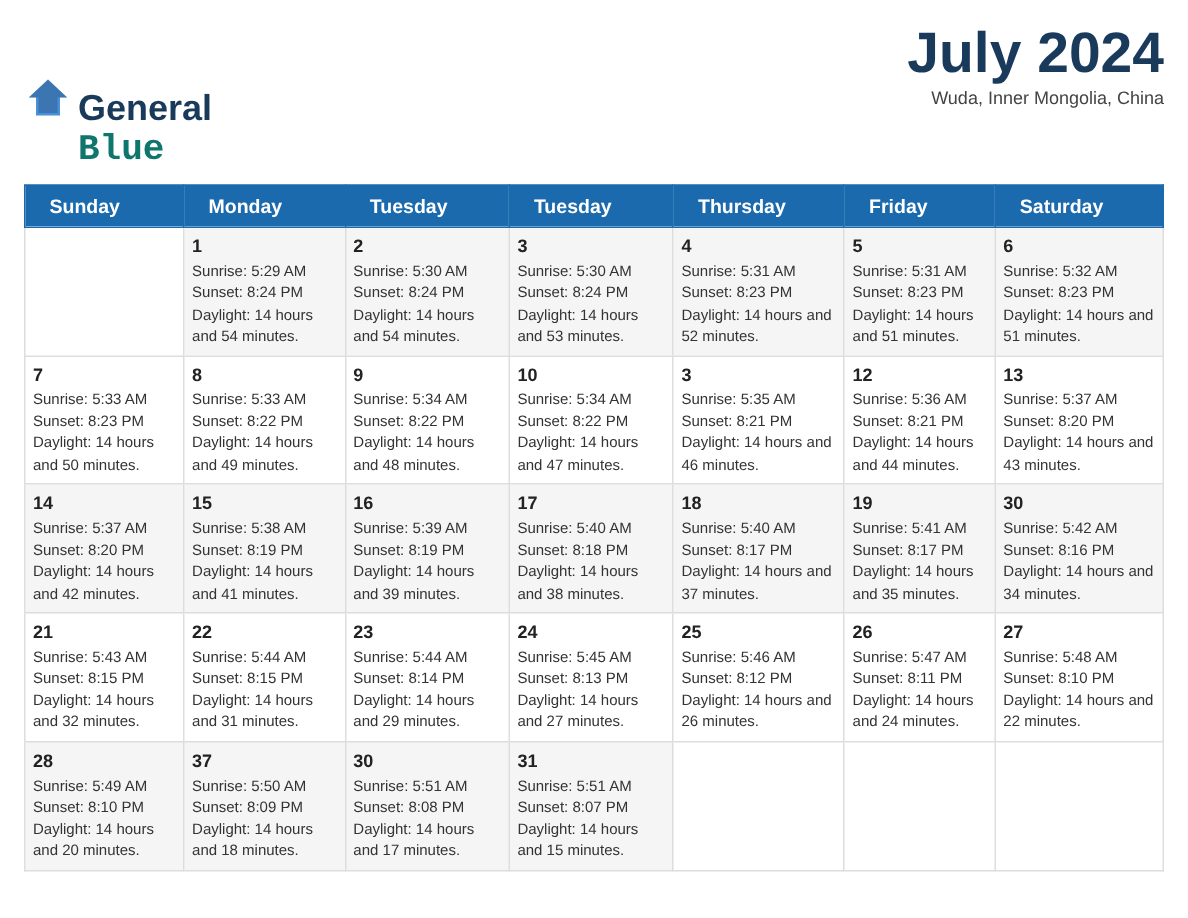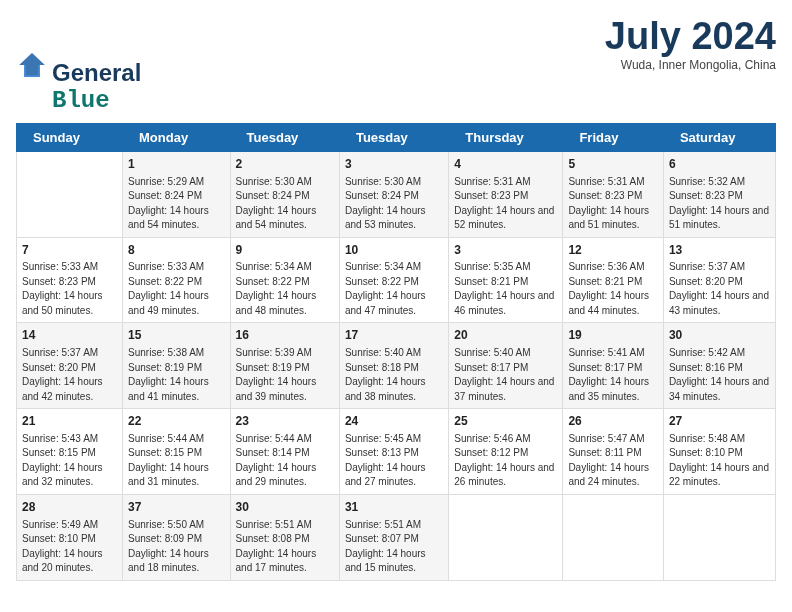--- a/index.html
+++ b/index.html
@@ -195,21 +195,21 @@
         </td>
         <td>
           <span class="day-num">16</span>
           <div class="cell-content">Sunrise: 5:39 AM<br>Sunset: 8:19 PM<br>Daylight: 14 hours and 39 minutes.</div>
         </td>
         <td>
           <span class="day-num">17</span>
           <div class="cell-content">Sunrise: 5:40 AM<br>Sunset: 8:18 PM<br>Daylight: 14 hours and 38 minutes.</div>
         </td>
         <td>
-          <span class="day-num">20</span>
+          <span class="day-num">18</span>
           <div class="cell-content">Sunrise: 5:40 AM<br>Sunset: 8:17 PM<br>Daylight: 14 hours and 37 minutes.</div>
         </td>
         <td>
           <span class="day-num">19</span>
           <div class="cell-content">Sunrise: 5:41 AM<br>Sunset: 8:17 PM<br>Daylight: 14 hours and 35 minutes.</div>
         </td>
         <td>
           <span class="day-num">30</span>
           <div class="cell-content">Sunrise: 5:42 AM<br>Sunset: 8:16 PM<br>Daylight: 14 hours and 34 minutes.</div>
         </td>

